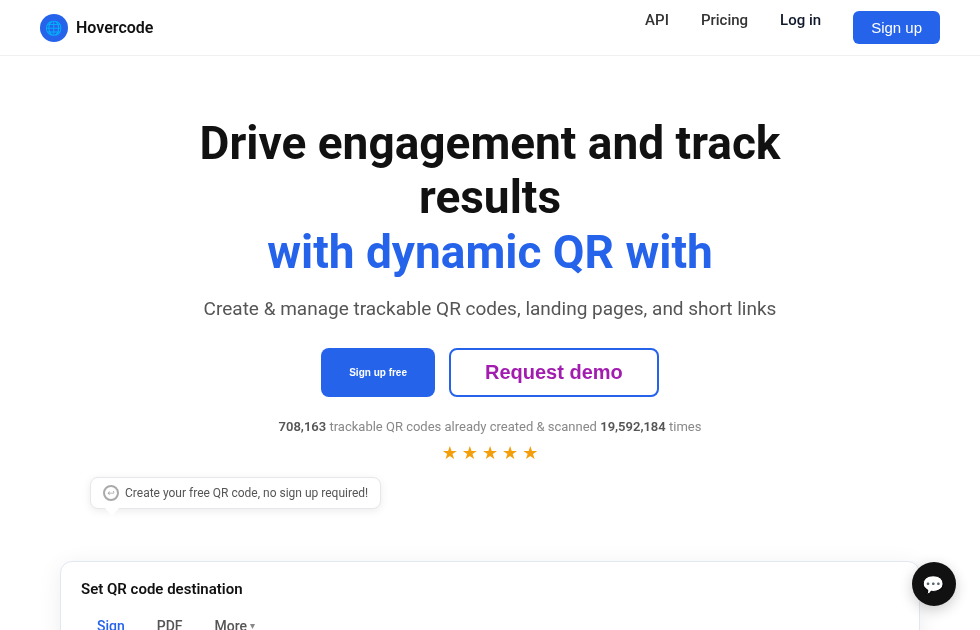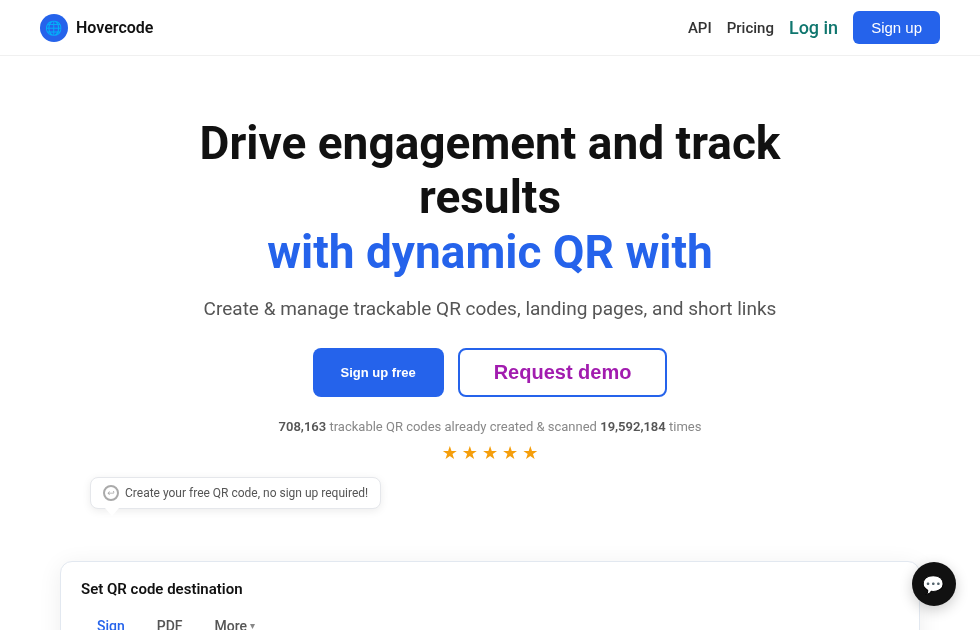--- a/index.html
+++ b/index.html
@@ -35,32 +35,32 @@
       background: #2563eb;
       border-radius: 50%;
       display: flex;
       align-items: center;
       justify-content: center;
       color: #fff;
       font-size: 14px;
     }
     .nav-links {
       display: flex;
-      align-items: center;
-      gap: 15px;
+      align-items: flex-start;
+      gap: 32px;
     }
     .nav-link {
       font-size: 15px;
       color: #333;
       text-decoration: none;
       font-weight: 500;
     }
     .btn-signin {
-      font-size: 18px;
-      color: #0f766e;
+      font-size: 15px;
+      color: #0f172a;
       text-decoration: none;
       font-weight: 500;
     }
     .btn-signup {
       background: #2563eb;
       color: #fff;
       border: none;
       border-radius: 6px;
       padding: 8px 18px;
       font-size: 15px;
@@ -92,21 +92,21 @@
       justify-content: center;
       gap: 14px;
       margin-bottom: 22px;
     }
     .btn-primary {
       background: #2563eb;
       color: #fff;
       border: none;
       border-radius: 8px;
       padding: 13px 28px;
-      font-size: 13px;
+      font-size: 10px;
       font-weight: 600;
       cursor: pointer;
     }
     .btn-secondary {
       background: #fff;
       color: #a21caf;
       border: 2px solid #2563eb;
       border-radius: 8px;
       padding: 11px 34px;
       font-size: 20px;

